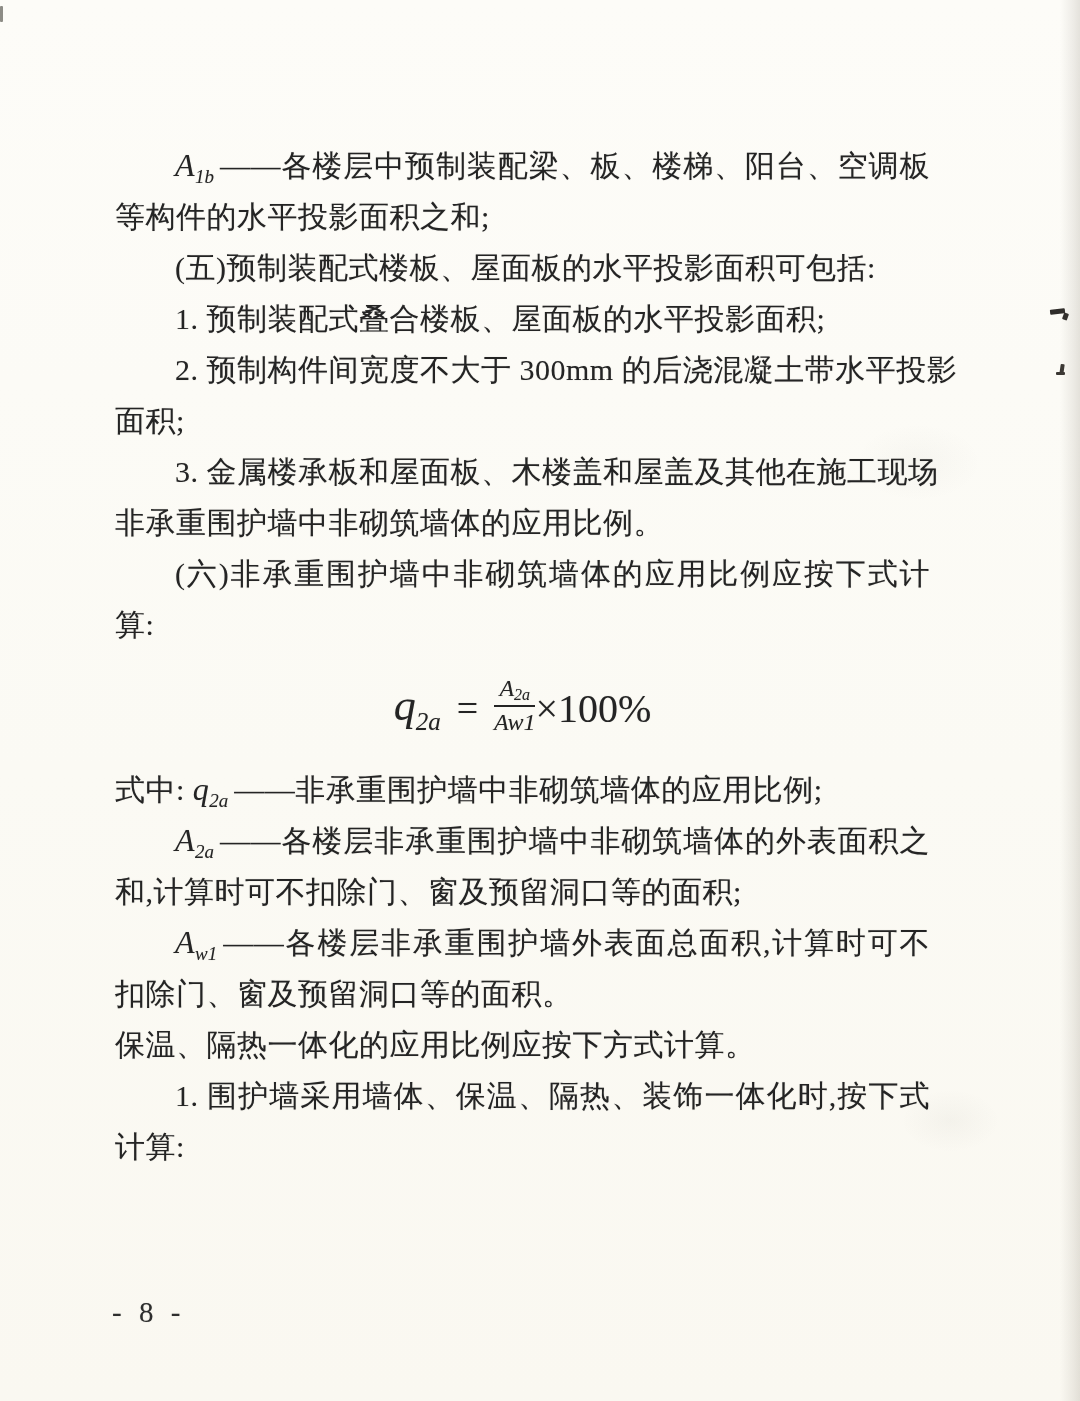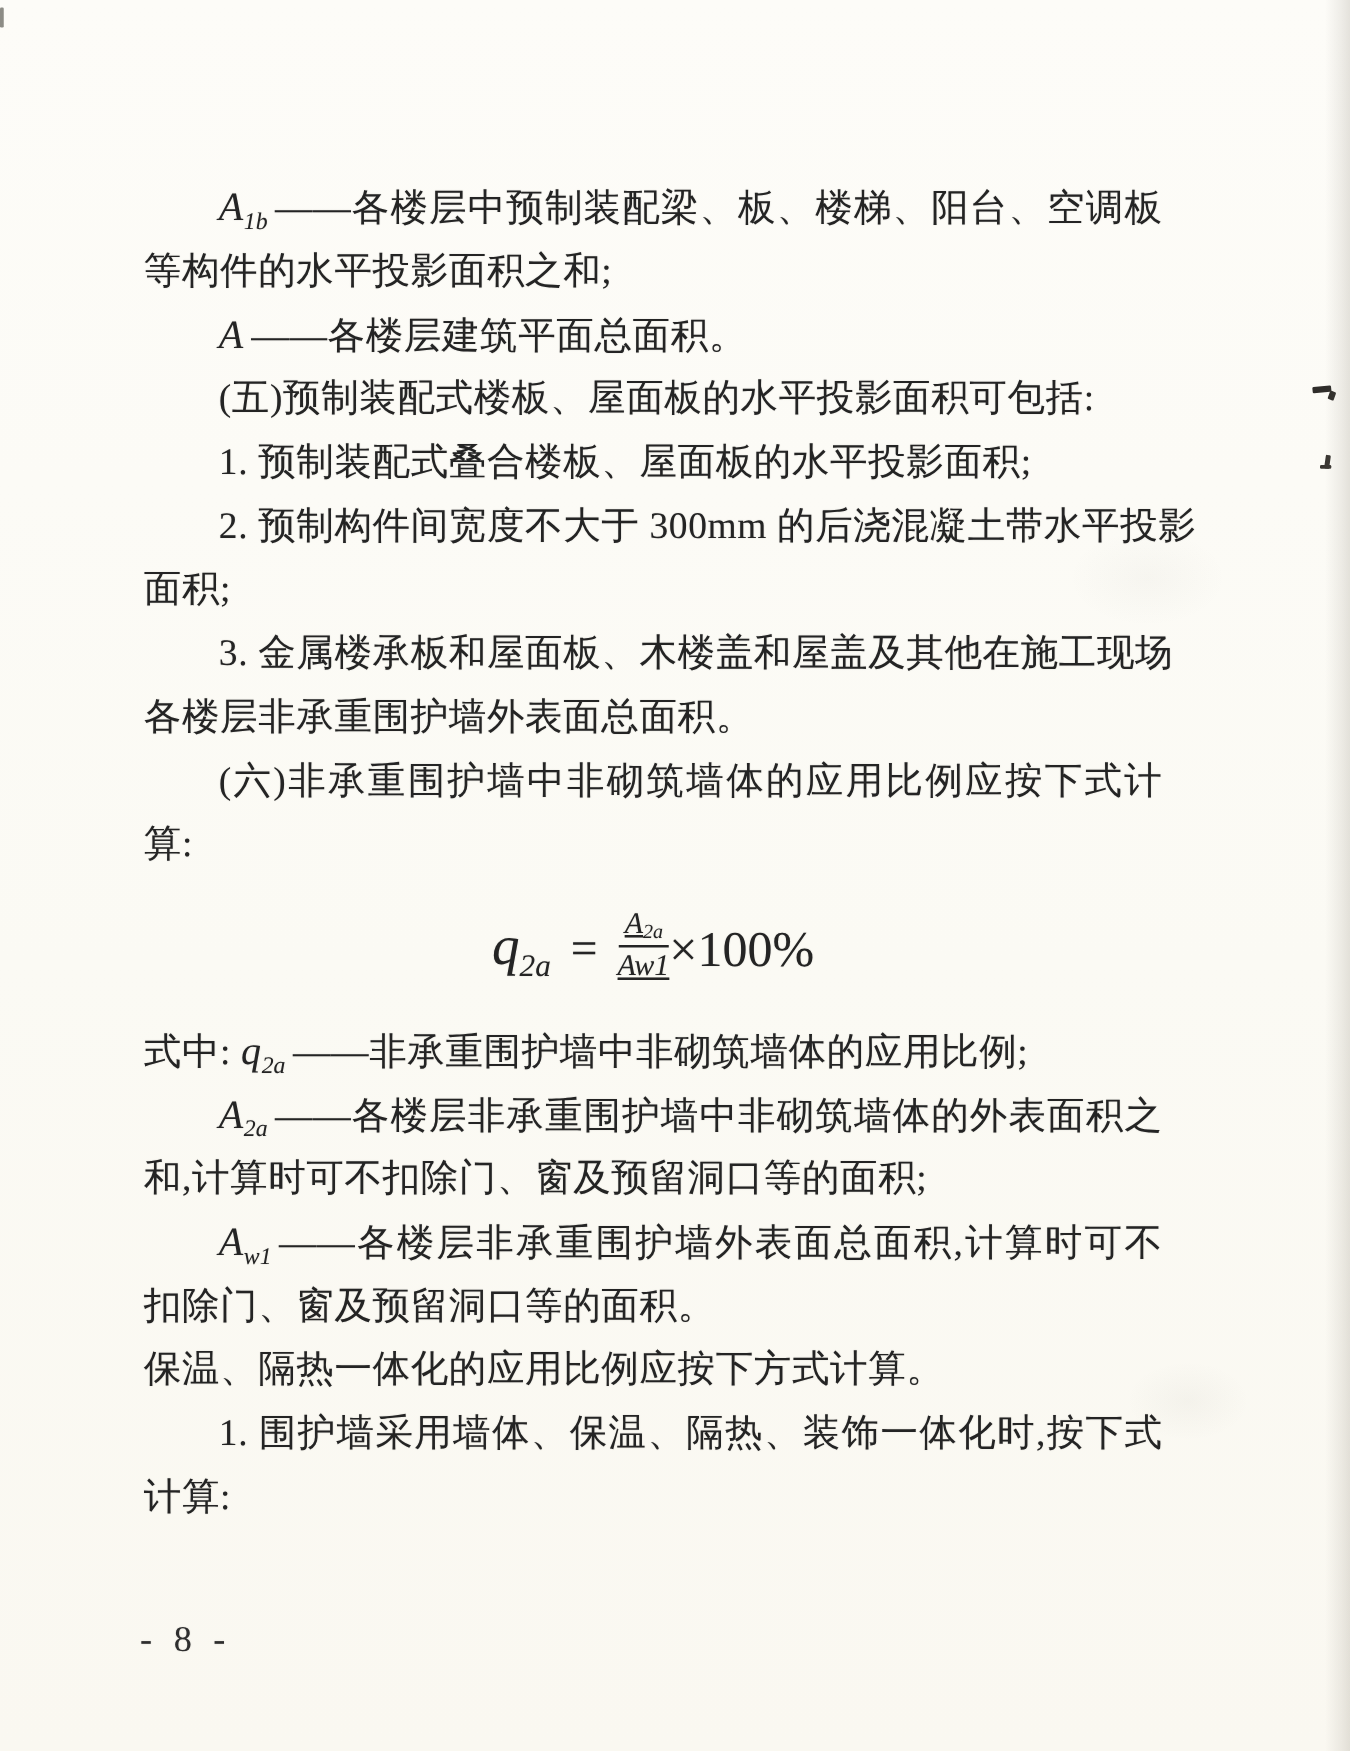--- a/index.html
+++ b/index.html
@@ -39,22 +39,22 @@
   .formula {
     height:104px;
     display:flex; align-items:center; justify-content:center;
     margin:6px 0 4px 0;
     text-shadow:0 0 1px rgba(30,30,30,0.25);
   }
   .f-lhs { font-style:italic; font-size:44px; }
   .f-lhs sub { font-size:25px; font-style:italic; vertical-align:-10px; }
   .f-eq { font-size:38px; margin:0 16px; }
   .f-frac {
-    display:inline-flex; flex-direction:column; align-items:flex-end;
-    font-size:24px; line-height:1.2; transform:translateY(-3px);text-decoration:underline;
+    display:inline-flex; flex-direction:column; align-items:center;
+    font-size:24px; line-height:1.2; transform:translateY(-3px);
   }
   .f-num { font-style:italic; border-bottom:2px solid #242424; padding:0 5px 1px 5px; }
   .f-num sub { font-size:16px; vertical-align:-4px; }
   .f-den { font-style:italic; padding-top:1px; }
   .f-mul { font-size:40px; }
   .pagenum {
     position:absolute; left:112px; top:1296px;
     font-size:29px; letter-spacing:5px; color:#2e2e2e;
     text-shadow:0 0 1px rgba(30,30,30,0.25);
   }
@@ -67,27 +67,26 @@
 </style>
 </head>
 <body>
 
 <div class="page">
   <div class="content">
 
     <div id="lines-top">
         <div class="line ind j"><span class="sym"><i>A</i><sub>1b</sub></span><span>——各楼层中预制装配梁、板、楼梯、阳台、空调板</span></div>
         <div class="line"><span>等构件的水平投影面积之和;</span></div>
-        <div class="line ind"><span class="sym"><i>A</i></span><span>——各楼层建筑平面总面积。</span></div>
         <div class="line ind"><span>(五)预制装配式楼板、屋面板的水平投影面积可包括:</span></div>
         <div class="line ind"><span>1. 预制装配式叠合楼板、屋面板的水平投影面积;</span></div>
         <div class="line ind j"><span>2. 预制构件间宽度不大于 300mm 的后浇混凝土带水平投影</span></div>
         <div class="line"><span>面积;</span></div>
         <div class="line ind j"><span>3. 金属楼承板和屋面板、木楼盖和屋盖及其他在施工现场</span></div>
-        <div class="line"><span>各楼层非承重围护墙外表面总面积。</span></div>
+        <div class="line"><span>非承重围护墙中非砌筑墙体的应用比例。</span></div>
         <div class="line ind j"><span>(六)非承重围护墙中非砌筑墙体的应用比例应按下式计</span></div>
         <div class="line"><span>算:</span></div>
       </div>
 
     <div class="formula">
       <span class="f-lhs"><span>q</span><sub>2a</sub></span>
       <span class="f-eq">=</span>
       <span class="f-frac">
         <span class="f-num"><span>A</span><sub>2a</sub></span>
         <span class="f-den">Aw1</span>

